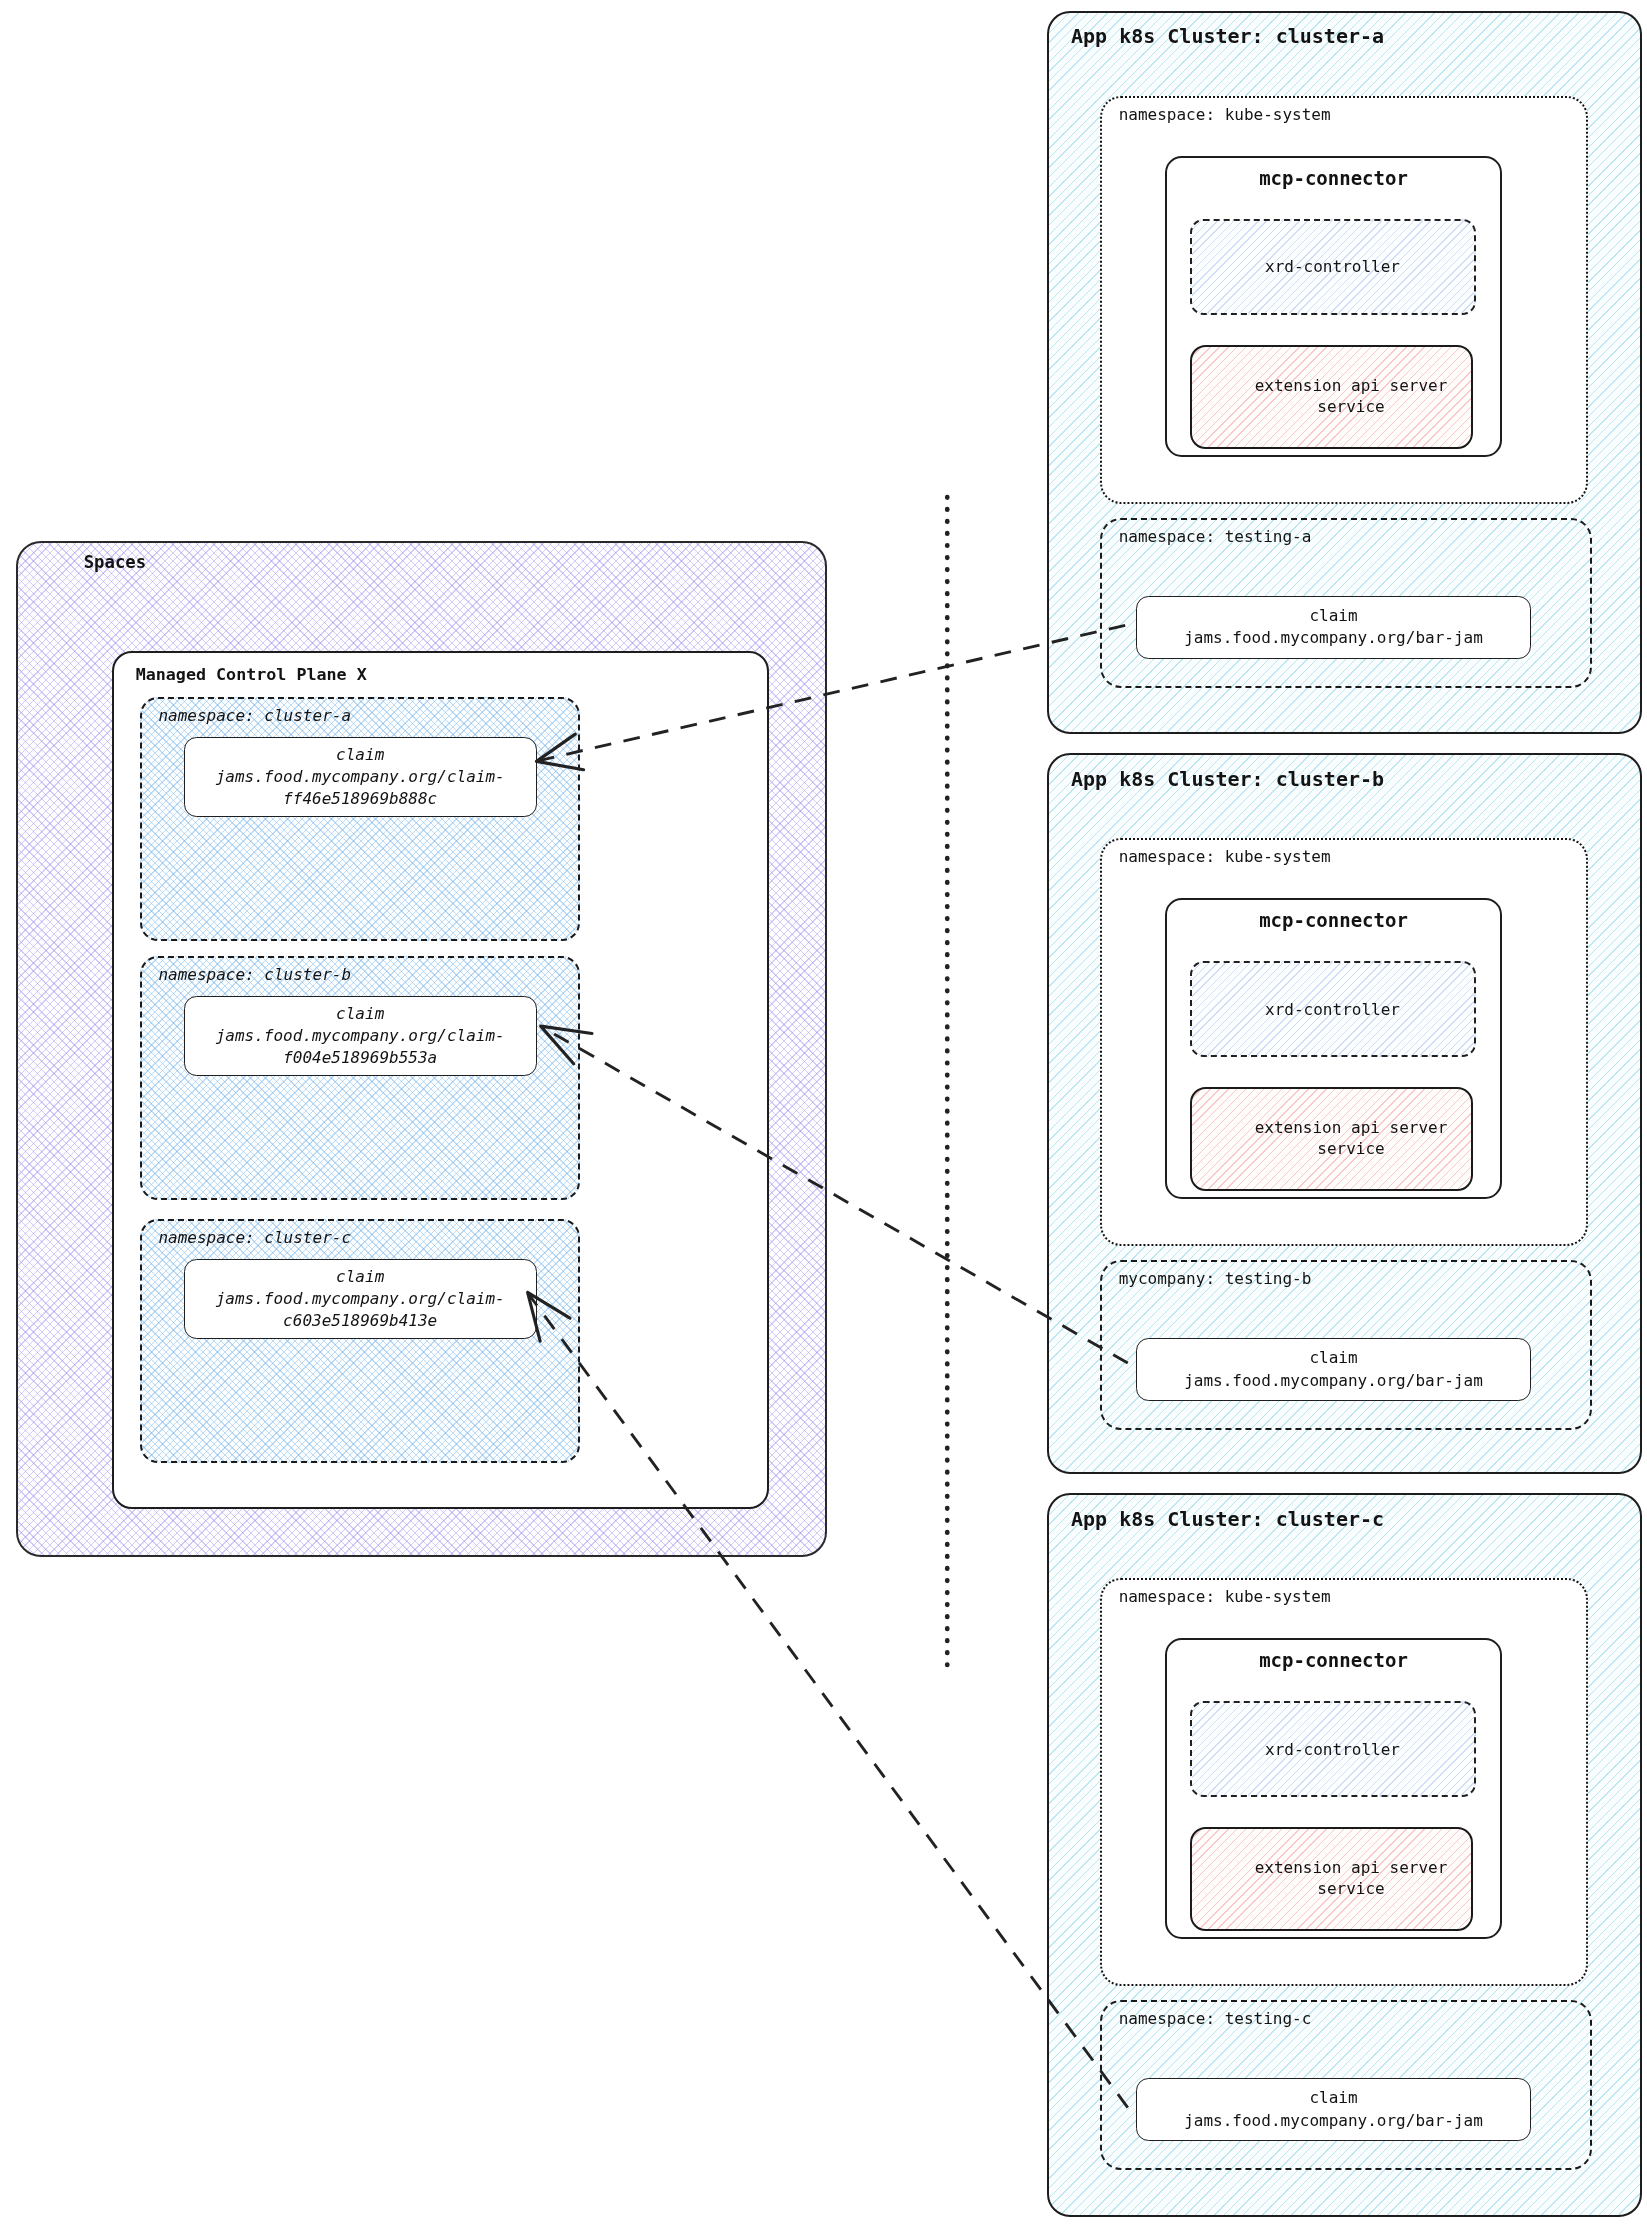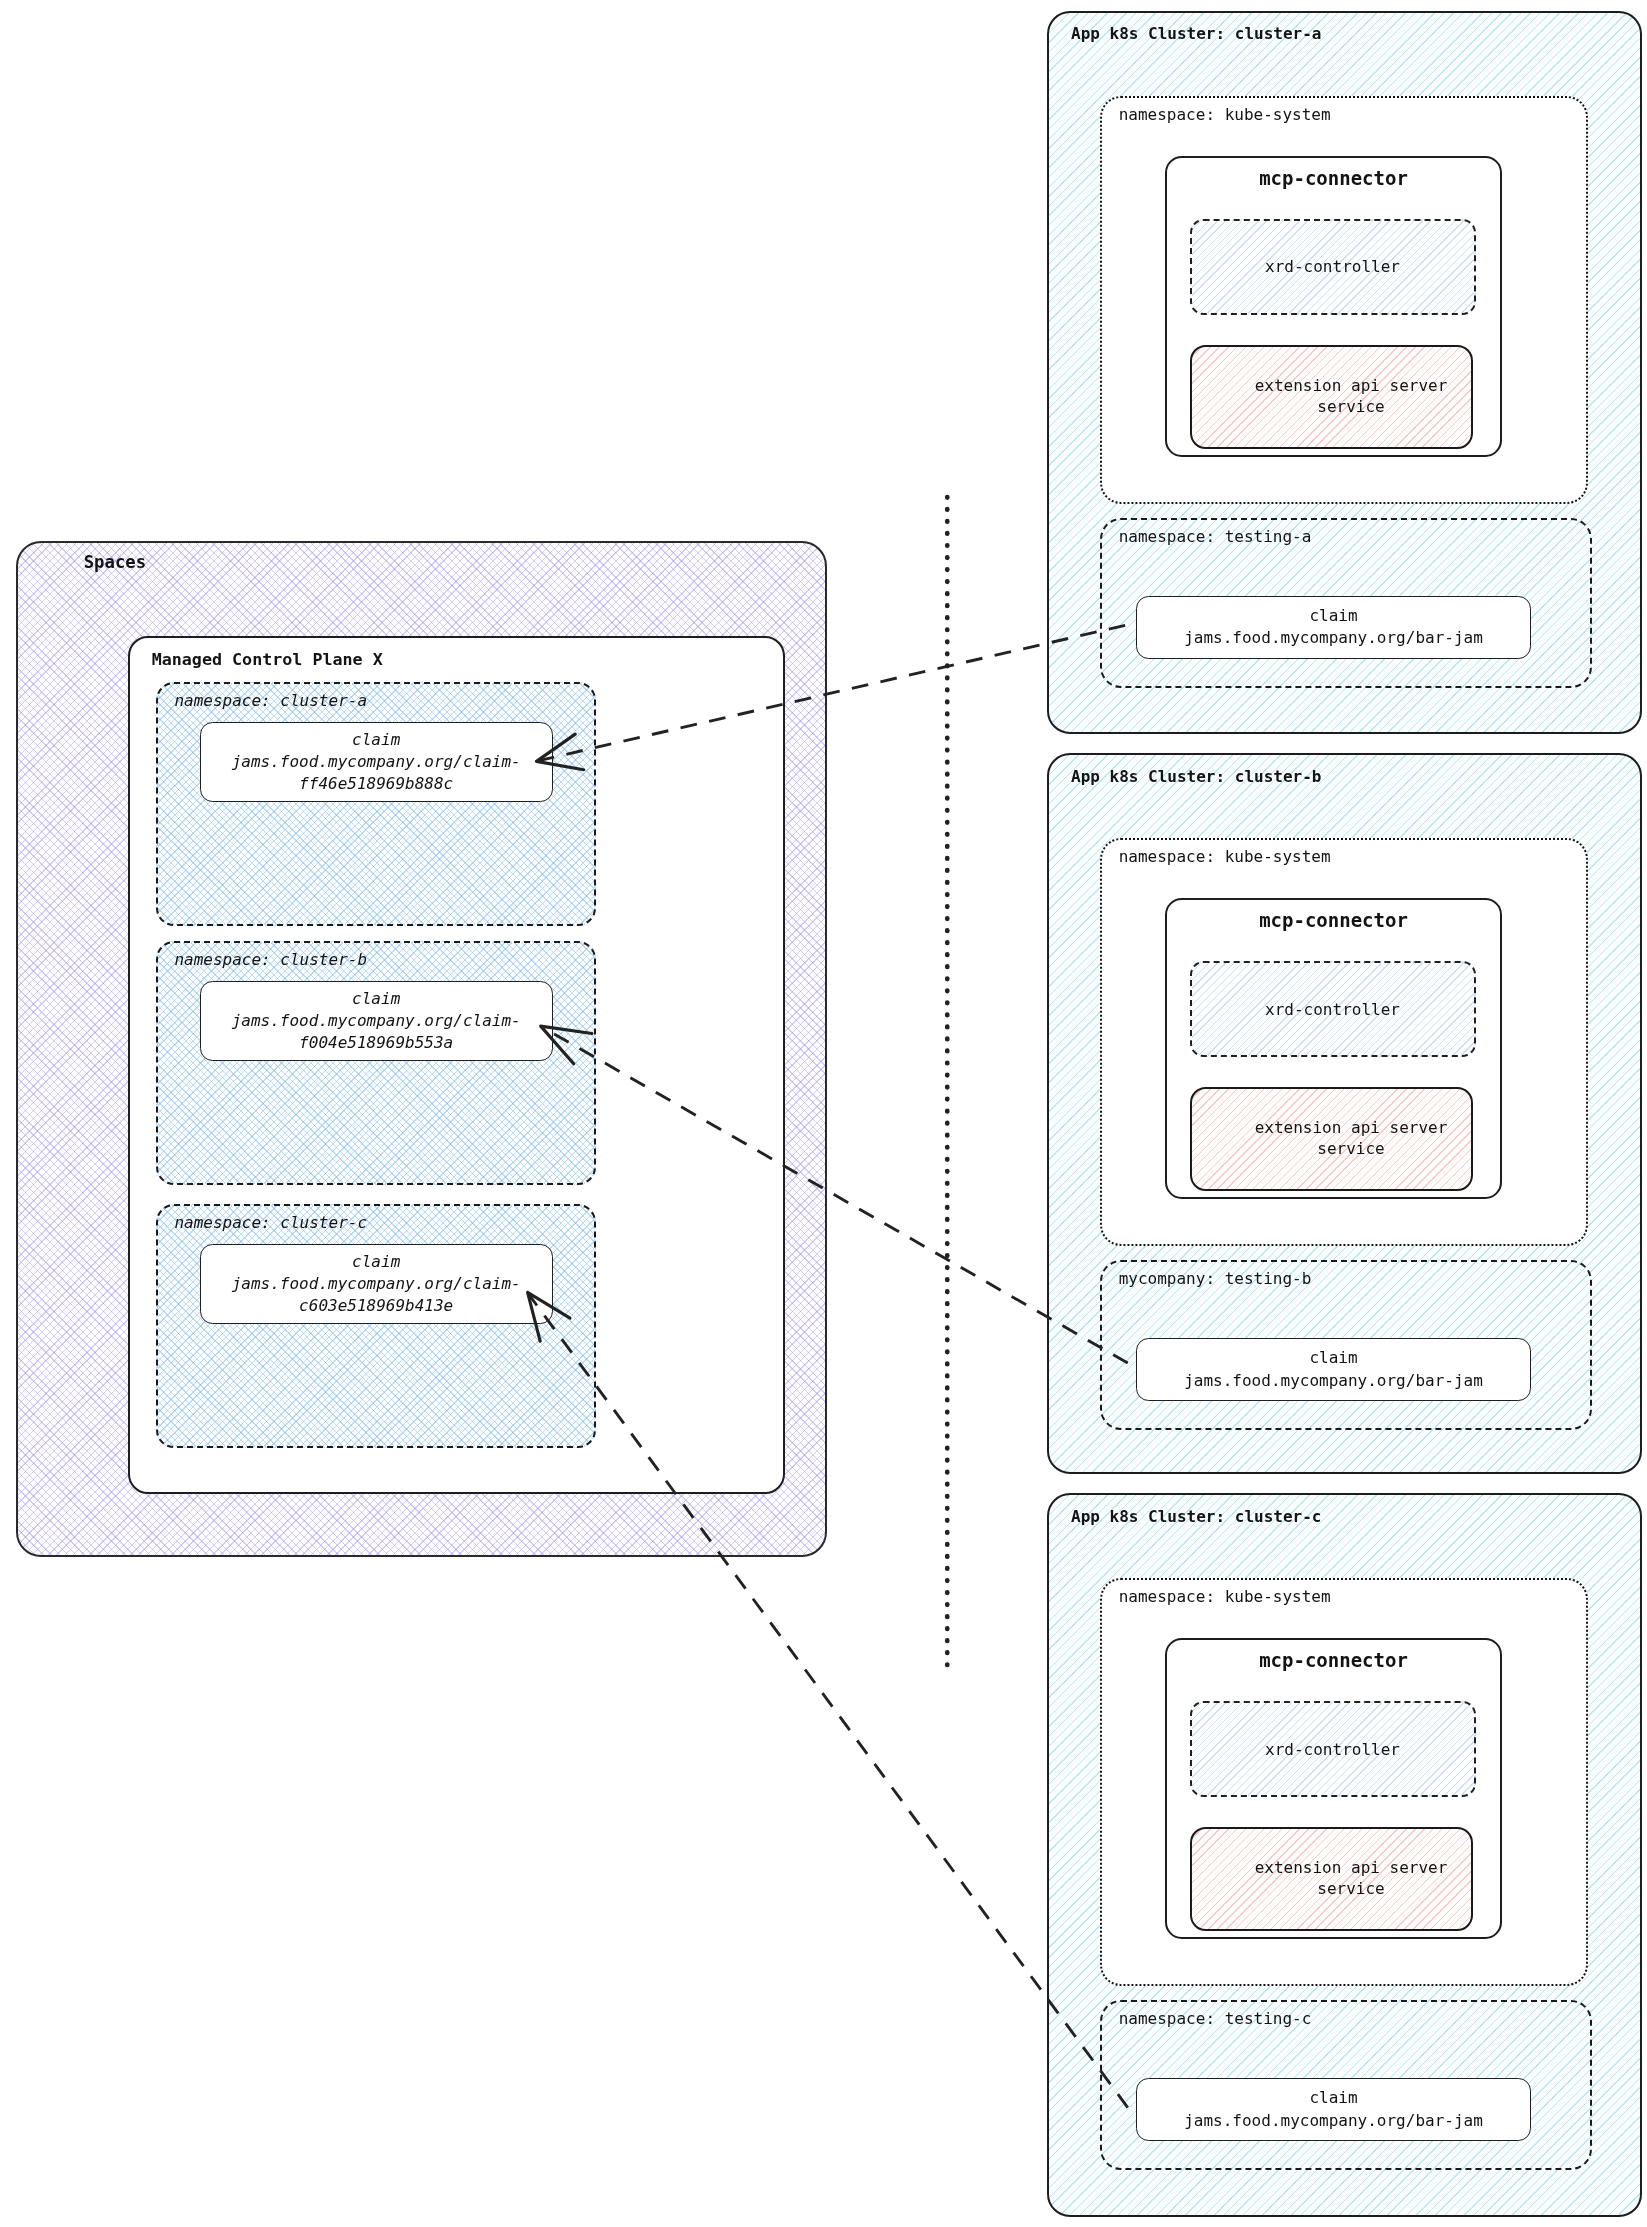--- a/index.html
+++ b/index.html
@@ -11,21 +11,21 @@
   .abs{position:absolute;box-sizing:border-box;}
   .pre{white-space:pre-line;text-align:center;}
 
   
   .cluster{
     left:1047px;width:595px;
     border:2.1px solid #1d1d1d;border-radius:23px;
     background-color:#fafdfe;
     background-image:repeating-linear-gradient(135deg,rgba(86,193,221,0.38) 0px,rgba(86,193,221,0.38) 1px,transparent 1px,transparent 6.8px);
   }
-  .cluster-title{position:absolute;left:22px;top:11.5px;font-size:16px;font-weight:bold;letter-spacing:0;}
+  .cluster-title{position:absolute;left:22px;top:11.5px;font-size:20px;font-weight:bold;letter-spacing:0;}
   .kube-ns{
     position:absolute;left:51px;top:83px;width:488px;height:408px;box-sizing:border-box;
     background:#ffffff;border:2.1px dotted #141414;border-radius:21px;
   }
   .ns-label{position:absolute;left:16.7px;top:7.3px;font-size:16px;}
   .mcp-connector{
     position:absolute;left:63px;top:58px;width:337px;height:301px;box-sizing:border-box;
     background:#ffffff;border:2.1px solid #1d1d1d;border-radius:16.7px;
   }
   .mcpc-title{position:absolute;left:0;right:0;top:9.4px;text-align:center;font-size:19px;font-weight:bold;}
@@ -59,22 +59,22 @@
   .spaces{
     left:15.7px;top:541px;width:811px;height:1016px;
     border:2.1px solid #2a2a2a;border-radius:25px;
     background-color:#fdfdff;
     background-image:
       repeating-linear-gradient(45deg,rgba(151,128,233,0.40) 0px,rgba(151,128,233,0.40) 1px,transparent 1px,transparent 5.8px),
       repeating-linear-gradient(135deg,rgba(151,128,233,0.40) 0px,rgba(151,128,233,0.40) 1px,transparent 1px,transparent 5.8px);
   }
   .spaces-label{position:absolute;left:18px;top:9.4px;font-size:17.3px;font-weight:bold;padding-left:48px;}
   .mcp-box{
-    position:absolute;left:94px;top:93px;width:657px;height:858px;box-sizing:border-box;
-    background:#ffffff;border:2.1px solid #1d1d1d;border-radius:20px;margin-left:16px;
+    position:absolute;left:94px;top:108px;width:657px;height:858px;box-sizing:border-box;
+    background:#ffffff;border:2.1px solid #1d1d1d;border-radius:20px;
   }
   .mcp-box-label{position:absolute;left:22px;top:10.5px;font-size:16.7px;font-weight:bold;}
   .ns-left{
     position:absolute;left:26px;width:440px;height:244px;box-sizing:border-box;
     border:2.1px dashed #1a1a1a;border-radius:18px;
     background-color:#fbfdff;
     background-image:
       repeating-linear-gradient(45deg,rgba(104,172,230,0.42) 0px,rgba(104,172,230,0.42) 1px,transparent 1px,transparent 5.2px),
       repeating-linear-gradient(135deg,rgba(104,172,230,0.42) 0px,rgba(104,172,230,0.42) 1px,transparent 1px,transparent 5.2px);
     font-style: italic;

